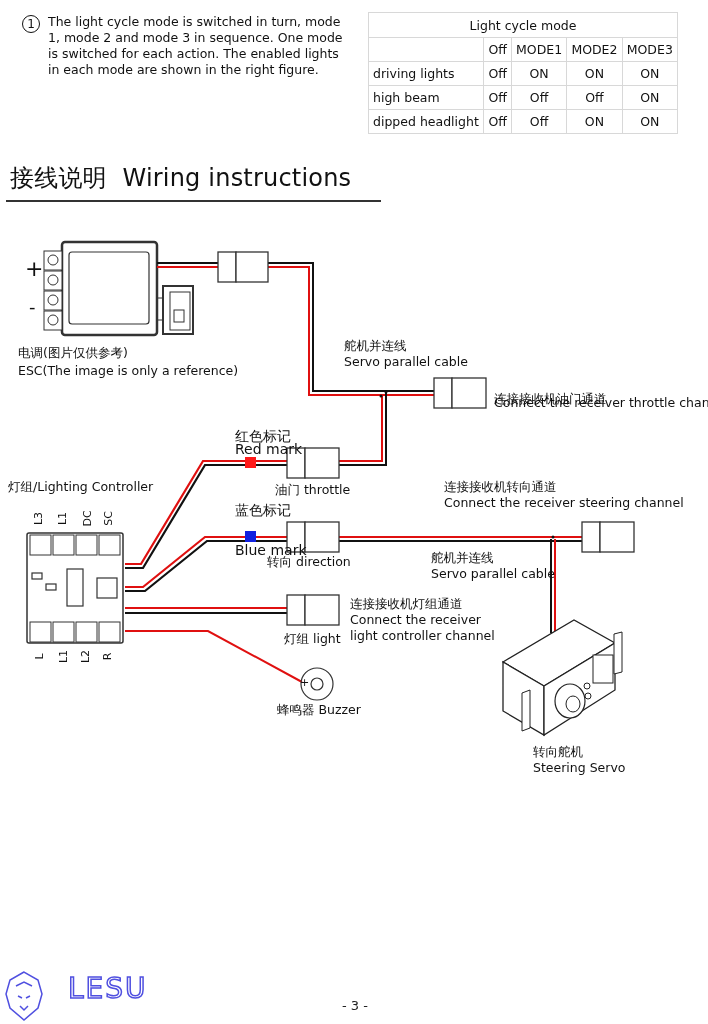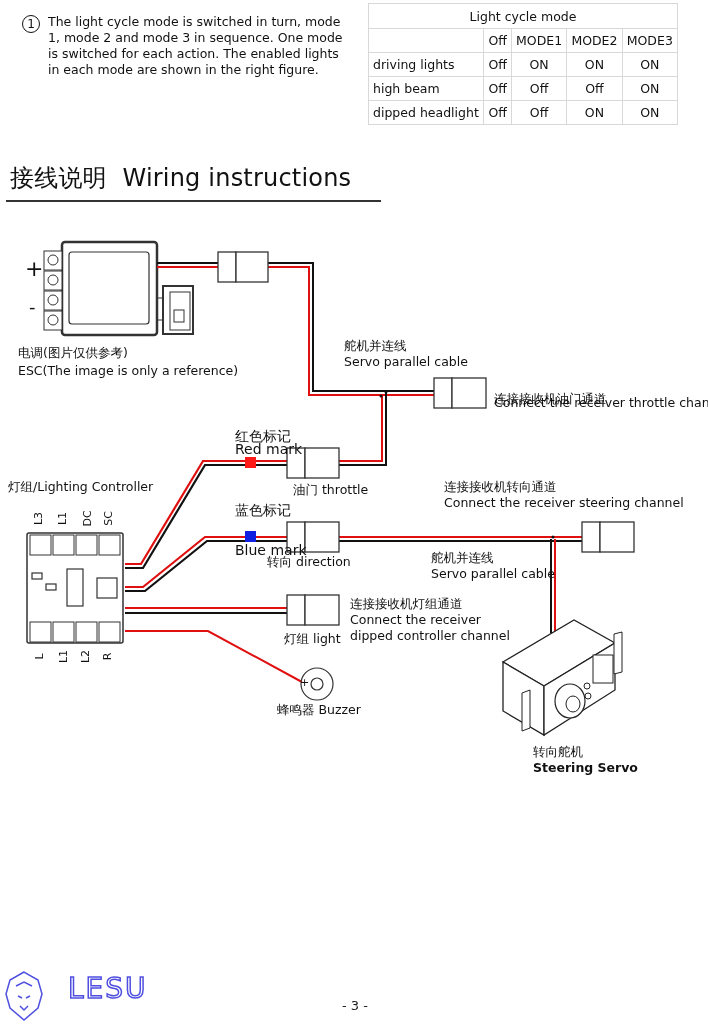--- a/index.html
+++ b/index.html
@@ -3,21 +3,21 @@
 <meta charset="utf-8">
 <style>
   html, body { margin: 0; padding: 0; background: #ffffff; }
   body { width: 708px; height: 1024px; position: relative; overflow: hidden;
          font-family: "DejaVu Sans", sans-serif; color: #111; }
   .abs { position: absolute; }
   .note { left: 22px; top: 14px; width: 330px; font-size: 12.5px; line-height: 16px; }
   .note .num { position: absolute; left: 0; top: 1px; width: 16px; height: 16px; border: 1.3px solid #111;
                border-radius: 50%; font-size: 12px; line-height: 16px; text-align: center; }
   .note .txt { margin-left: 26px; display: block; }
-  table.modes { position: absolute; left: 368px; top: 3px; width: 310px; border-collapse: collapse;
+  table.modes { position: absolute; left: 368px; top: 12px; width: 310px; border-collapse: collapse;
                 font-size: 12.5px; }
   table.modes td { border: 1px solid #d8d8d8; height: 23px; padding: 0 4px; text-align: center; white-space: nowrap; }
   table.modes td.rowh { text-align: left; }
   table.modes td.title { height: 24px; }
   .heading { left: 10px; top: 162px; font-size: 24px; letter-spacing: 0.2px; }
   .heading-rule { left: 6px; top: 200px; width: 375px; height: 1.5px; background: #333; }
   .lbl { font-size: 12.5px; line-height: 17px; white-space: nowrap; }
   .lbl.small { font-size: 14px; line-height: 13px; }
   .pagenum { left: 342px; top: 998px; font-size: 13px; color: #222; }
   svg.diagram { position: absolute; left: 0; top: 0; }
@@ -198,21 +198,21 @@
 <div class="abs lbl" style="left:344px;top:353px;">Servo parallel cable</div>
 
 <div class="abs lbl" style="left:494px;top:378px;margin-top:12px;">连接接收机油门通道</div>
 <div class="abs lbl" style="left:494px;top:394px;">Connect the receiver throttle channel</div>
 
 <div class="abs lbl small" style="left:235px;top:430px;">红色标记</div>
 <div class="abs lbl small" style="left:235px;top:443px;">Red mark</div>
 
 <div class="abs lbl" style="left:8px;top:478px;">灯组/Lighting Controller</div>
 
-<div class="abs lbl" style="left:293px;top:481px;">油门 throttle</div>
+<div class="abs lbl" style="left:275px;top:481px;">油门 throttle</div>
 
 <div class="abs lbl" style="left:444px;top:478px;">连接接收机转向通道</div>
 <div class="abs lbl" style="left:444px;top:494px;">Connect the receiver steering channel</div>
 
 <div class="abs lbl small" style="left:235px;top:504px;">蓝色标记</div>
 <div class="abs lbl small" style="left:235px;top:517px;margin-top:27px;">Blue mark</div>
 
 <div class="abs" style="left:32px;top:512px;font-size:11px;transform:rotate(-90deg);">L3</div>
 <div class="abs" style="left:56px;top:512px;font-size:11px;transform:rotate(-90deg);">L1</div>
 <div class="abs" style="left:79px;top:512px;font-size:11px;transform:rotate(-90deg);">DC</div>
@@ -222,29 +222,29 @@
 <div class="abs" style="left:79px;top:650px;font-size:11px;transform:rotate(-90deg);">L2</div>
 <div class="abs" style="left:104px;top:650px;font-size:11px;transform:rotate(-90deg);">R</div>
 
 <div class="abs lbl" style="left:267px;top:553px;">转向 direction</div>
 
 <div class="abs lbl" style="left:431px;top:549px;">舵机并连线</div>
 <div class="abs lbl" style="left:431px;top:565px;">Servo parallel cable</div>
 
 <div class="abs lbl" style="left:350px;top:595px;">连接接收机灯组通道</div>
 <div class="abs lbl" style="left:350px;top:611px;">Connect the receiver</div>
-<div class="abs lbl" style="left:350px;top:627px;">dipped controller channel</div>
+<div class="abs lbl" style="left:350px;top:627px;">light controller channel</div>
 
 <div class="abs lbl" style="left:284px;top:630px;">灯组 light</div>
 
 <div class="abs" style="left:300px;top:676px;font-size:11px;">+</div>
 <div class="abs lbl" style="left:277px;top:701px;">蜂鸣器 Buzzer</div>
 
 <div class="abs lbl" style="left:533px;top:743px;">转向舵机</div>
-<div class="abs lbl" style="left:533px;top:759px;font-weight:bold;">Steering Servo</div>
+<div class="abs lbl" style="left:533px;top:759px;">Steering Servo</div>
 
 <div class="abs logo">
   <svg width="180" height="56">
     <g fill="none" stroke="#5050e0" stroke-width="1.5">
       <path d="M22,4 L8,12 L4,26 L8,40 L22,52 L36,40 L40,26 L36,12 Z"></path>
       <path d="M14,18 L22,14 L30,18 M16,28 L20,30 M28,28 L24,30 M18,38 L22,42 L26,38"></path>
     </g>
   </svg>
 </div>
 <div class="abs" style="left:68px;top:972px;font-size:28px;letter-spacing:2px;color:#fff;-webkit-text-stroke:1.5px #5050e0;font-family:'DejaVu Sans',sans-serif;">LESU</div>

